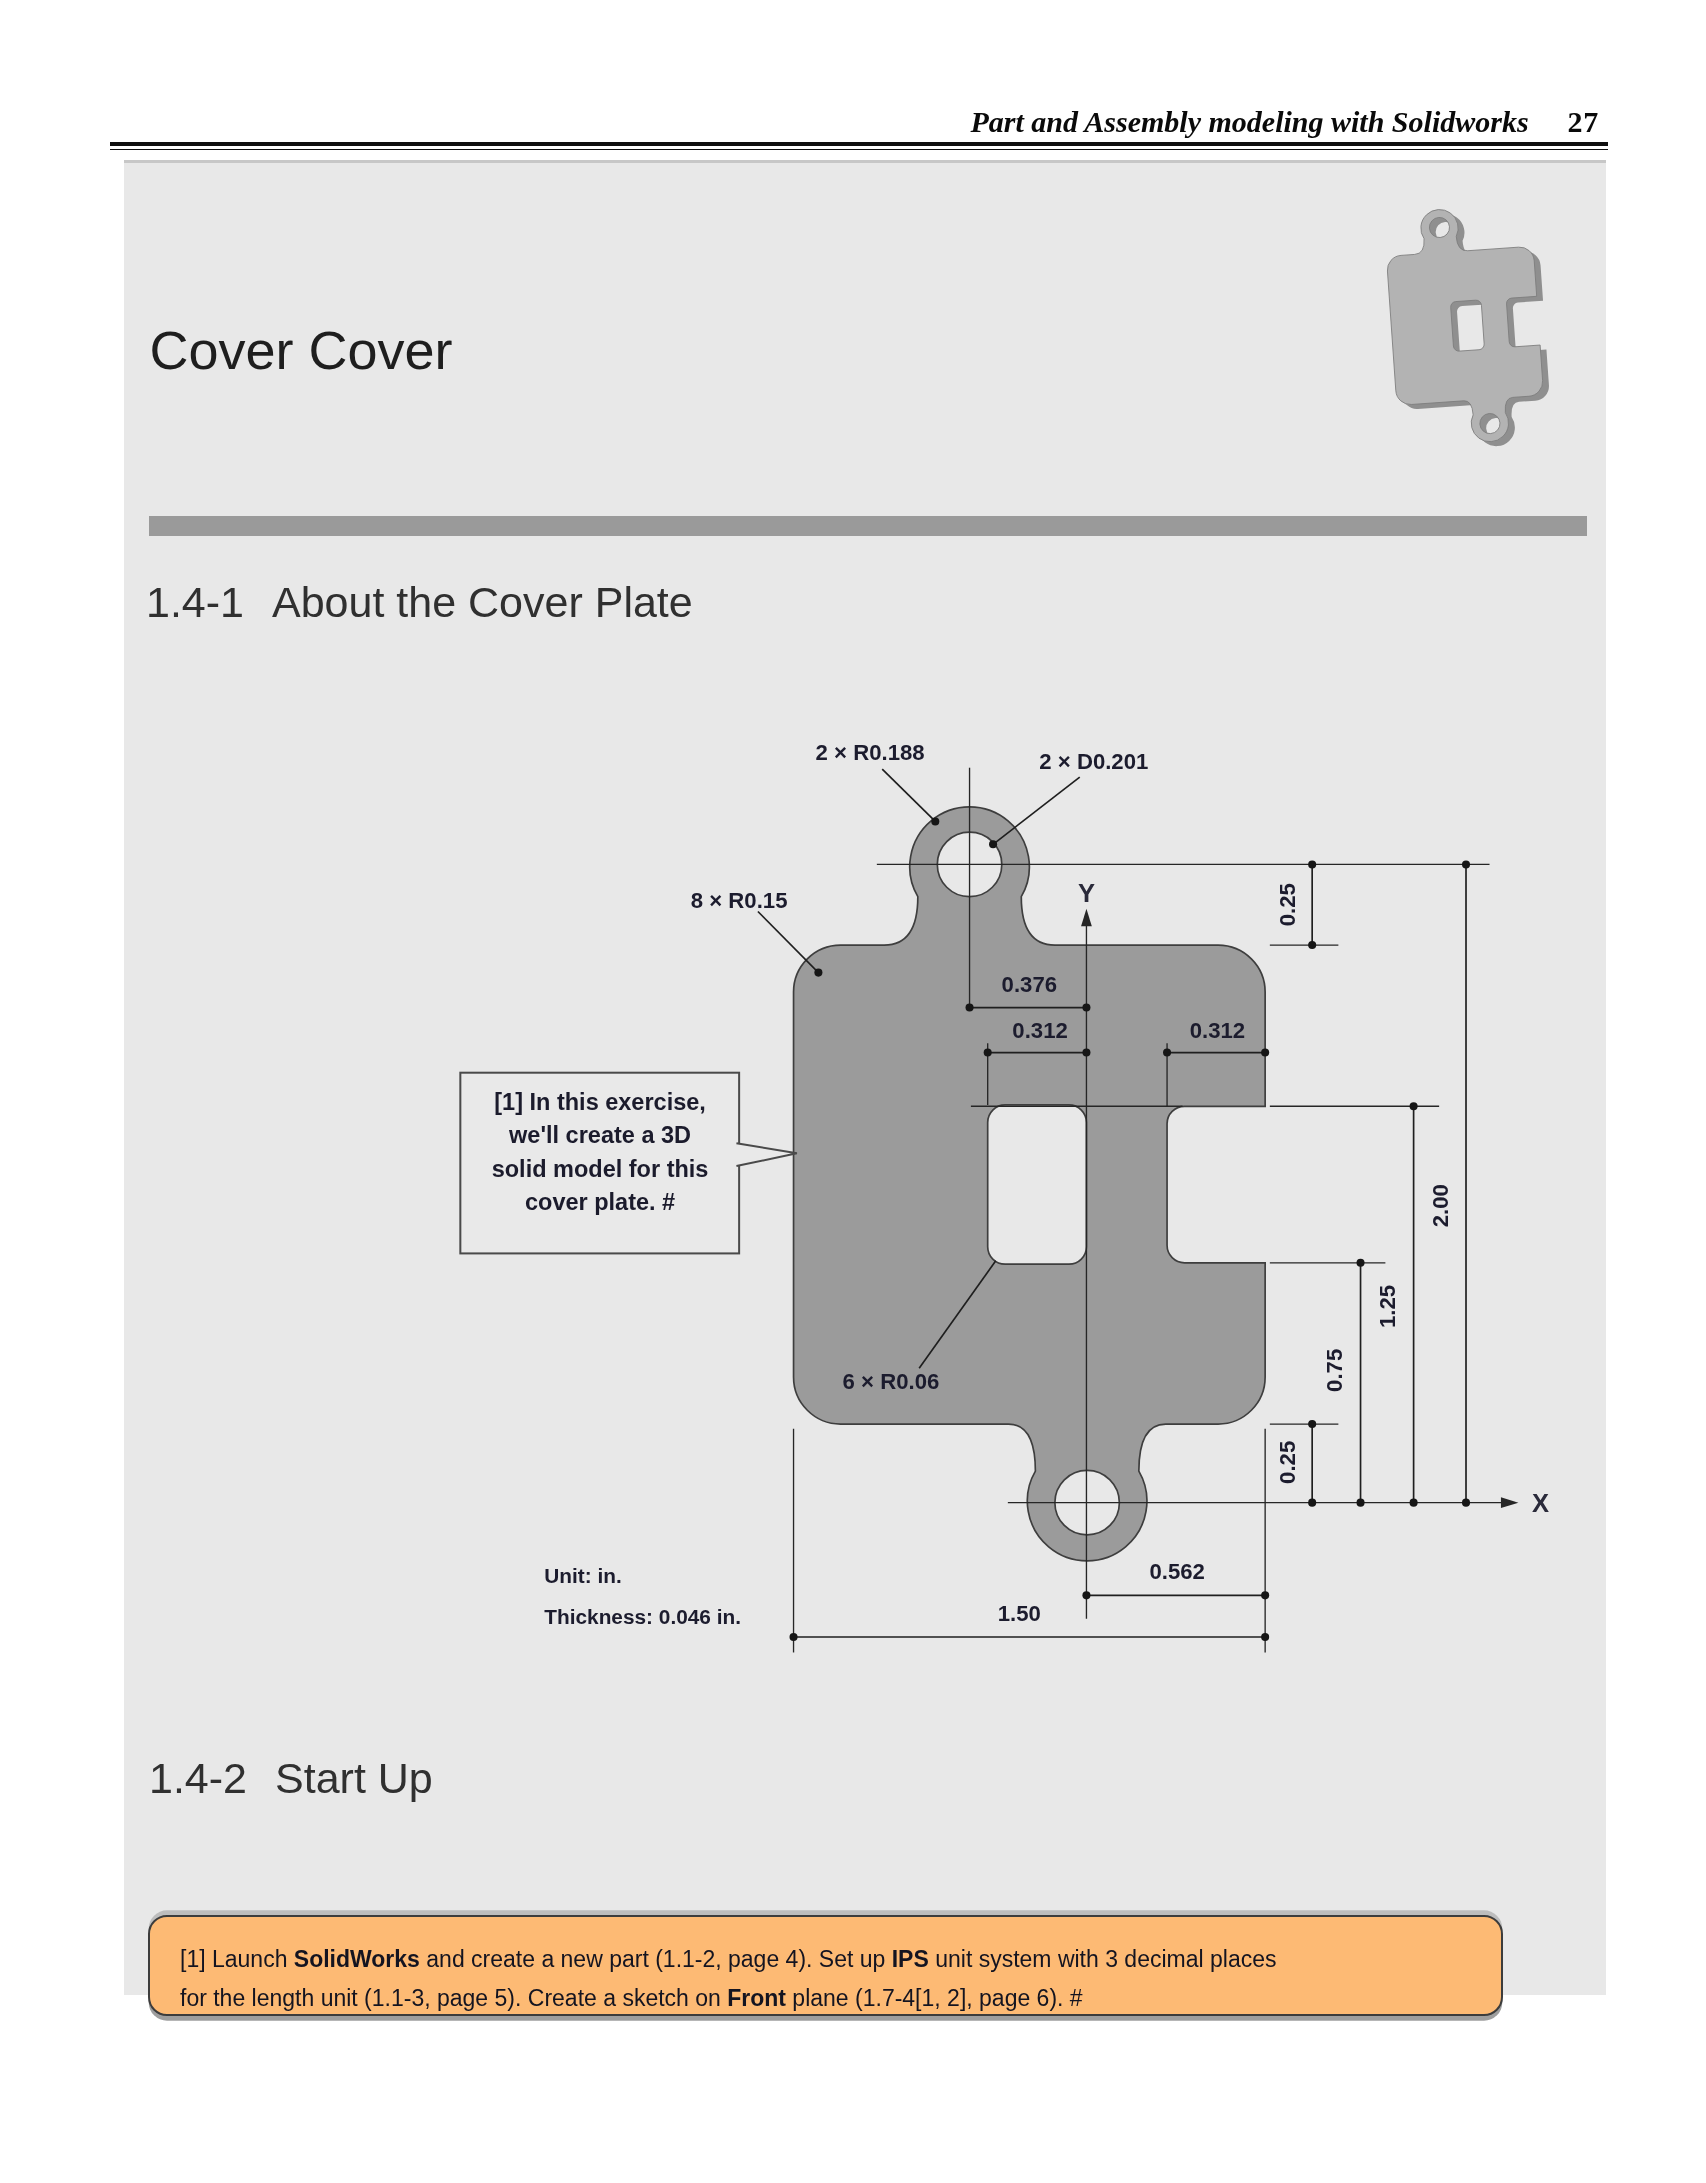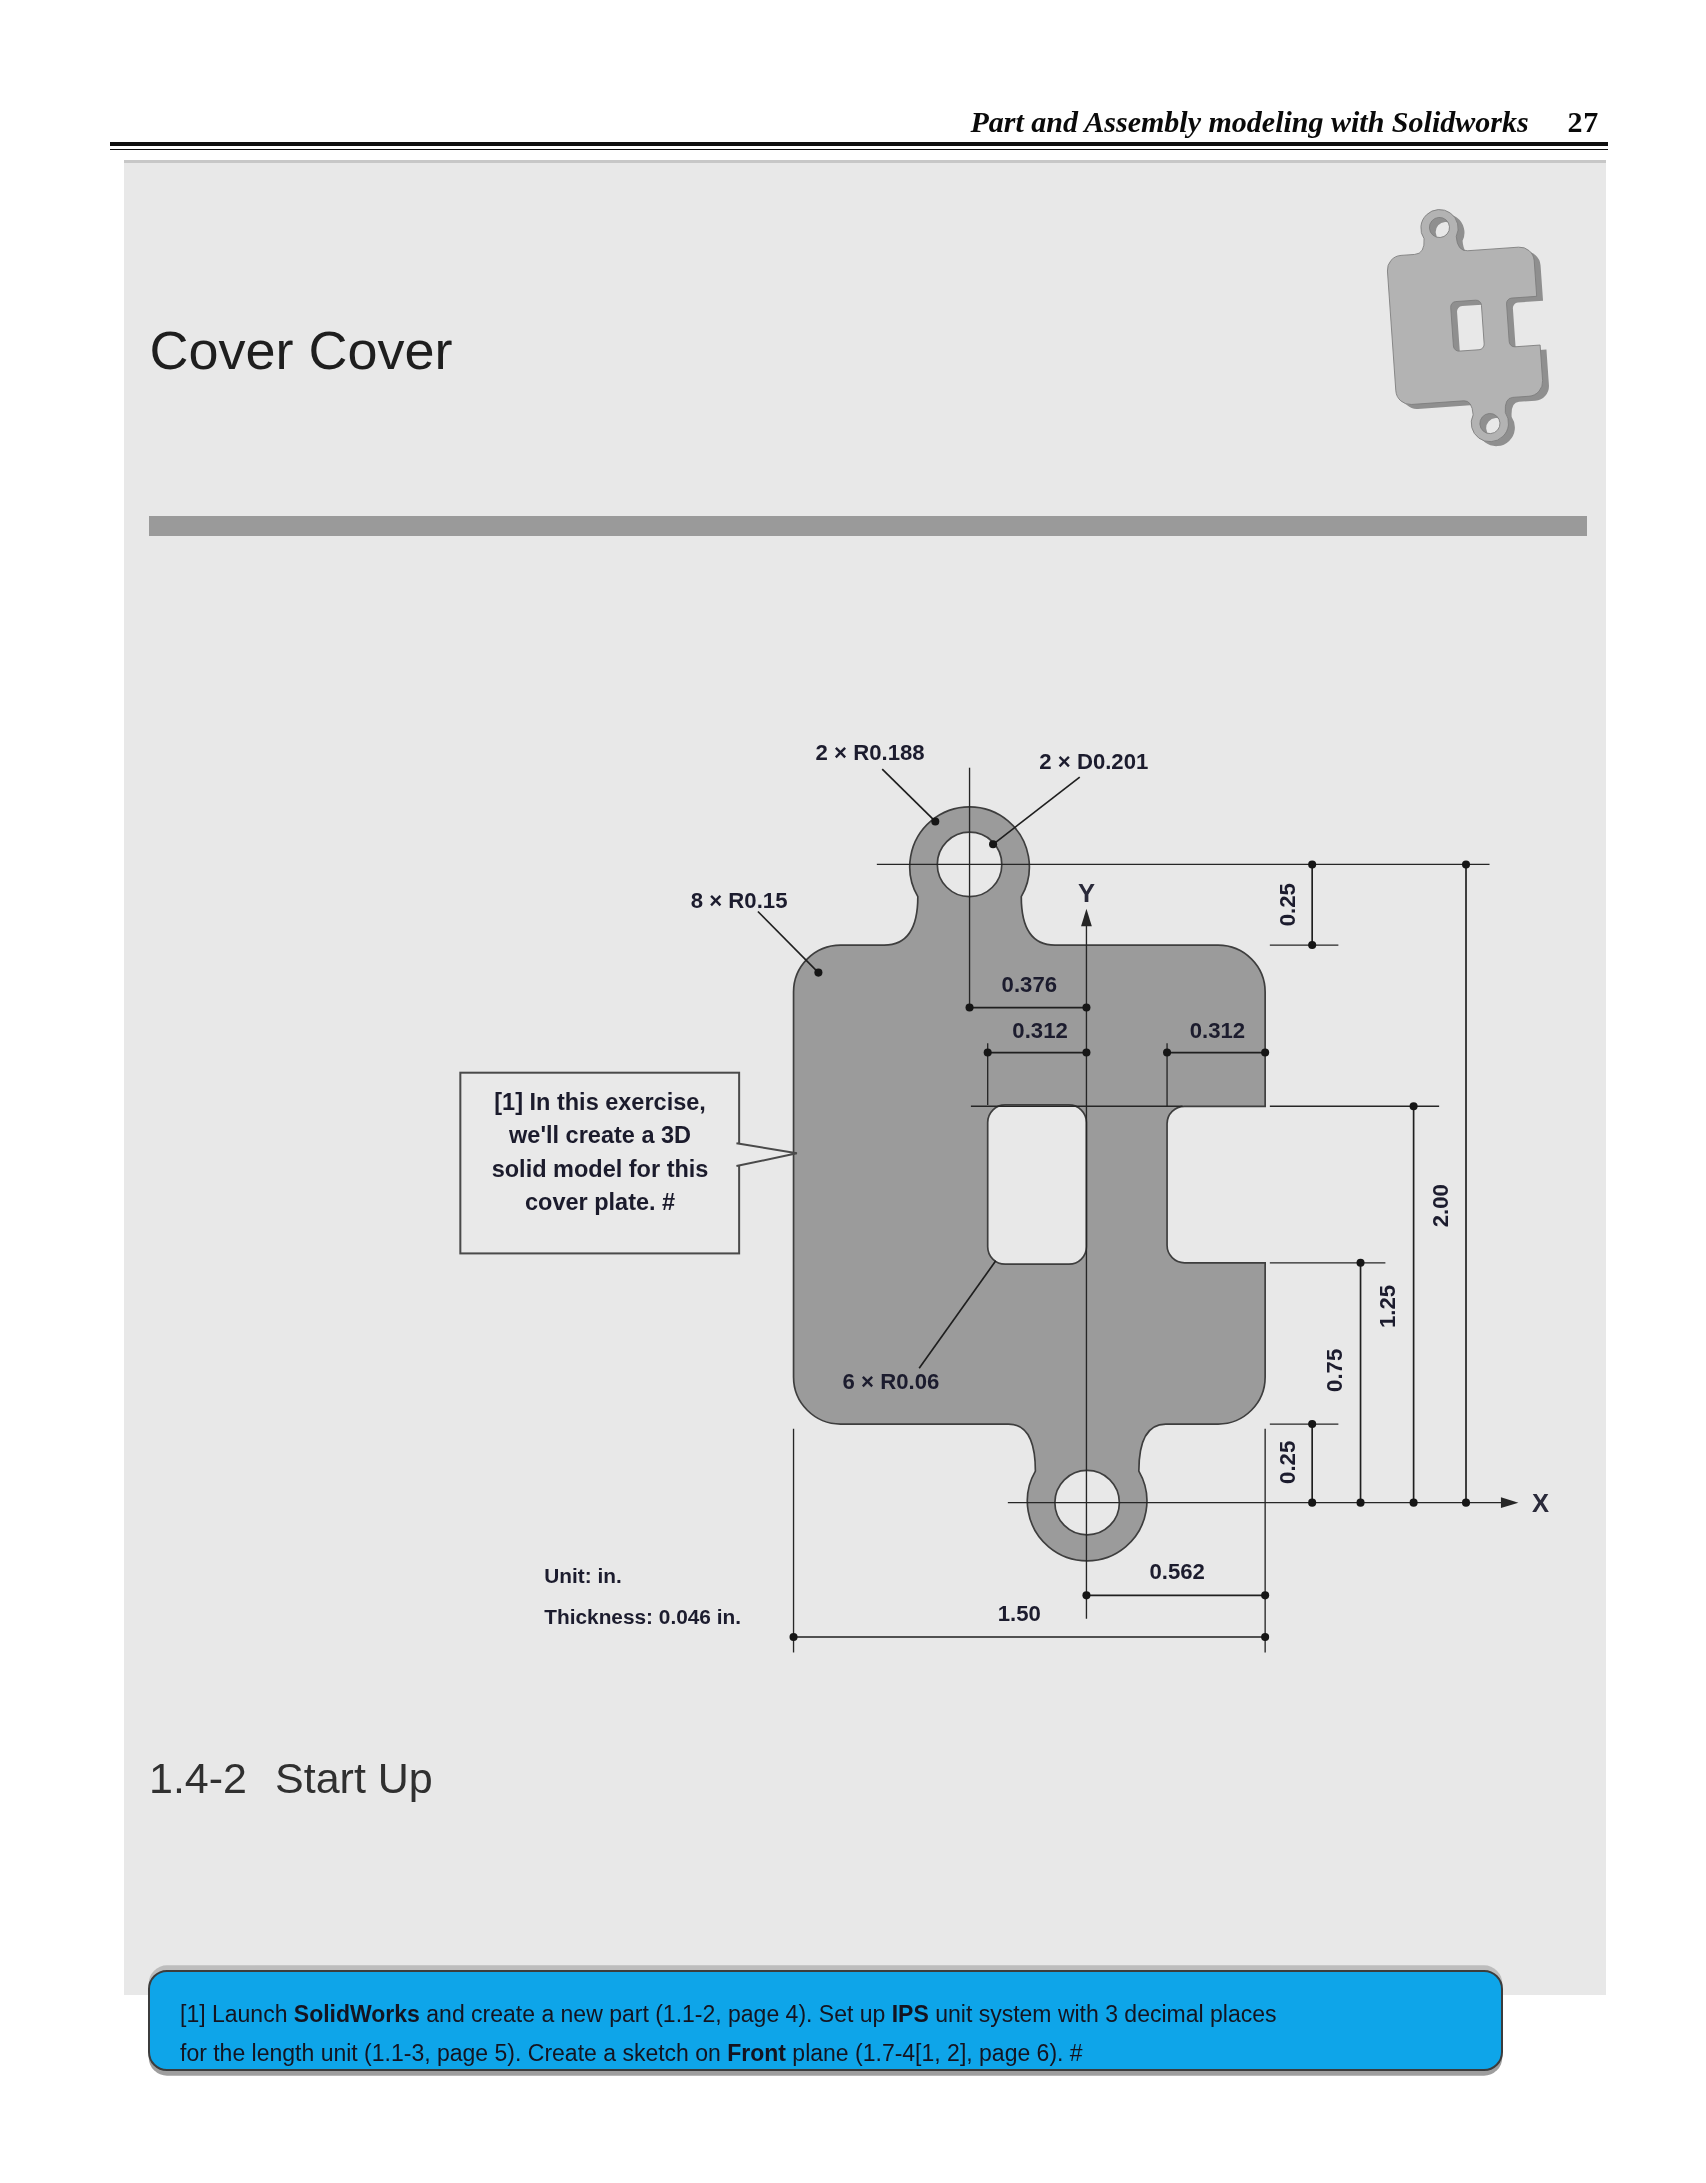--- a/index.html
+++ b/index.html
@@ -19,22 +19,22 @@
       color:#a9a9a9;letter-spacing:-2px;}
   .section-sub{position:absolute;left:25.5px;top:156px;font-size:54px;font-weight:400;color:#1e1e1e;}
   .divider-bar{position:absolute;left:25px;top:353px;width:1438px;height:20px;background:#9a9a9a;}
   .h-about{position:absolute;left:22px;top:415px;font-size:43px;color:#303030;}
   .h-start{position:absolute;left:25px;top:1591px;font-size:43px;color:#303030;text-align:right;}
   .h-num{margin-right:28px;}
   
   .draw-svg{position:absolute;left:279px;top:512px;width:1250px;height:1048px;}
   .thumb-svg{position:absolute;left:1220px;top:8px;width:242px;height:309px;}
   
-  .startup-box{position:absolute;left:24px;top:1807px;width:1291px;height:74px;
-      background:#0ea5e9;border:2.7px solid #3c3c3c;border-radius:19px;
+  .startup-box{position:absolute;left:24px;top:1752px;width:1291px;height:74px;
+      background:#fdba74;border:2.7px solid #3c3c3c;border-radius:19px;
       box-shadow:0 5.4px 0 -0.7px #9e9e9e, 0 -5.4px 0 -0.7px #bdbdbd;
       padding:23px 30px 0 30px;font-size:23px;line-height:39px;color:#141420;}
   .startup-box b{font-weight:800;}
   svg text{font-family:"Liberation Sans", sans-serif;fill:#1c1c2e;}
   .dim{font-size:33px;font-weight:600;}
   .axis{font-size:38px;font-weight:700;fill:#2a2a3a;}
   .note{font-size:31px;font-weight:600;}
   .callout-t{font-size:35px;font-weight:700;fill:#1b1b2c;}
 </style>
 </head>
@@ -56,20 +56,23 @@
       <g transform="translate(462,583) rotate(-4) scale(0.78) translate(-1532,-1757)">
         <use href="#plate-shape" fill="#8f8f8f" stroke="none" transform="translate(14,12)"></use>
       </g>
       <g transform="translate(450,575) rotate(-4) scale(0.78) translate(-1532,-1757)">
         <use href="#plate-shape" fill="#b3b3b3" stroke="#7c7c7c" stroke-width="4"></use>
       </g>
     </svg>
 
     <div class="divider-bar"></div>
 
+    <div class="h-about">
+      <span class="h-num">1.4-1</span><span>About the Cover Plate</span>
+    </div>
 
     <svg class="draw-svg" viewBox="600 1000 1860 1560">
       <defs>
         <path id="plate-shape" fill-rule="evenodd" d="
           M 1181 1472 A 70 70 0 0 1 1251 1402 L 1316 1402
           Q 1366 1402 1366 1330
           A 89 89 0 1 1 1520 1330
           Q 1520 1402 1570 1402
           L 1813 1402 A 70 70 0 0 1 1883 1472
           L 1883 1642 L 1763 1642

